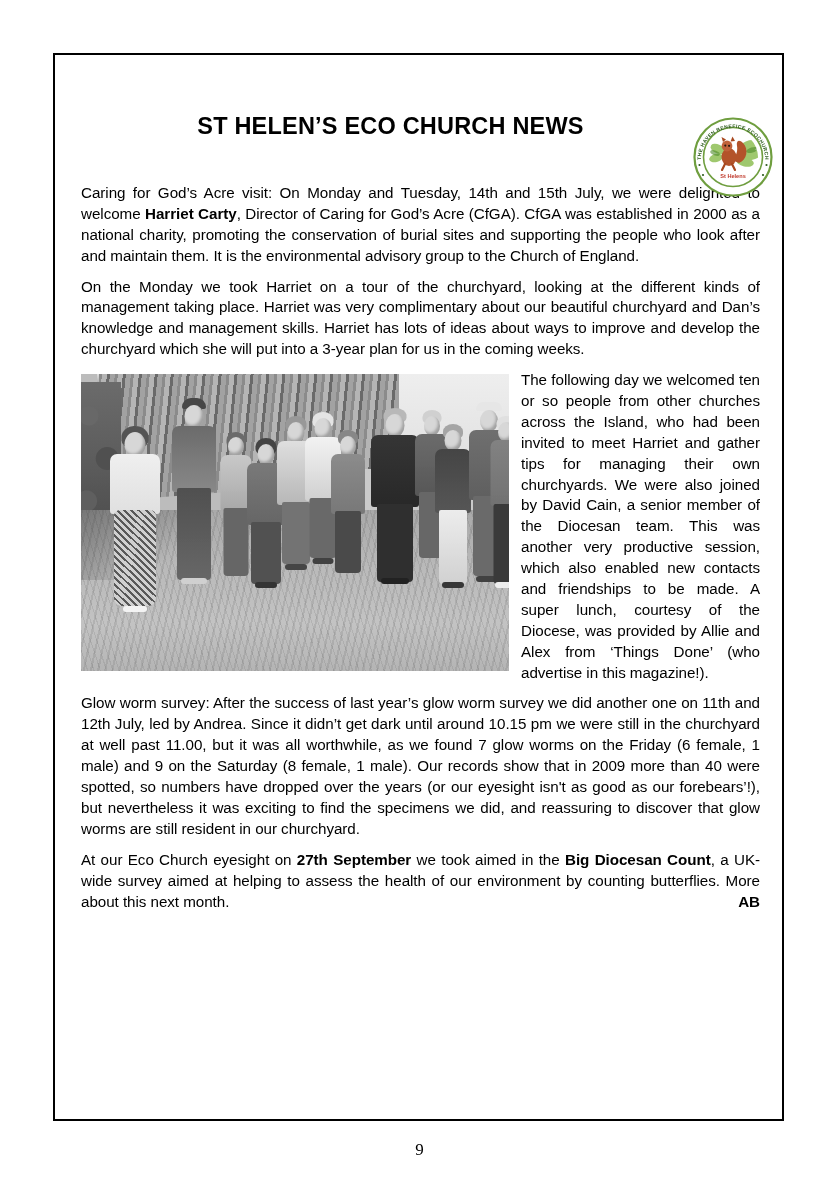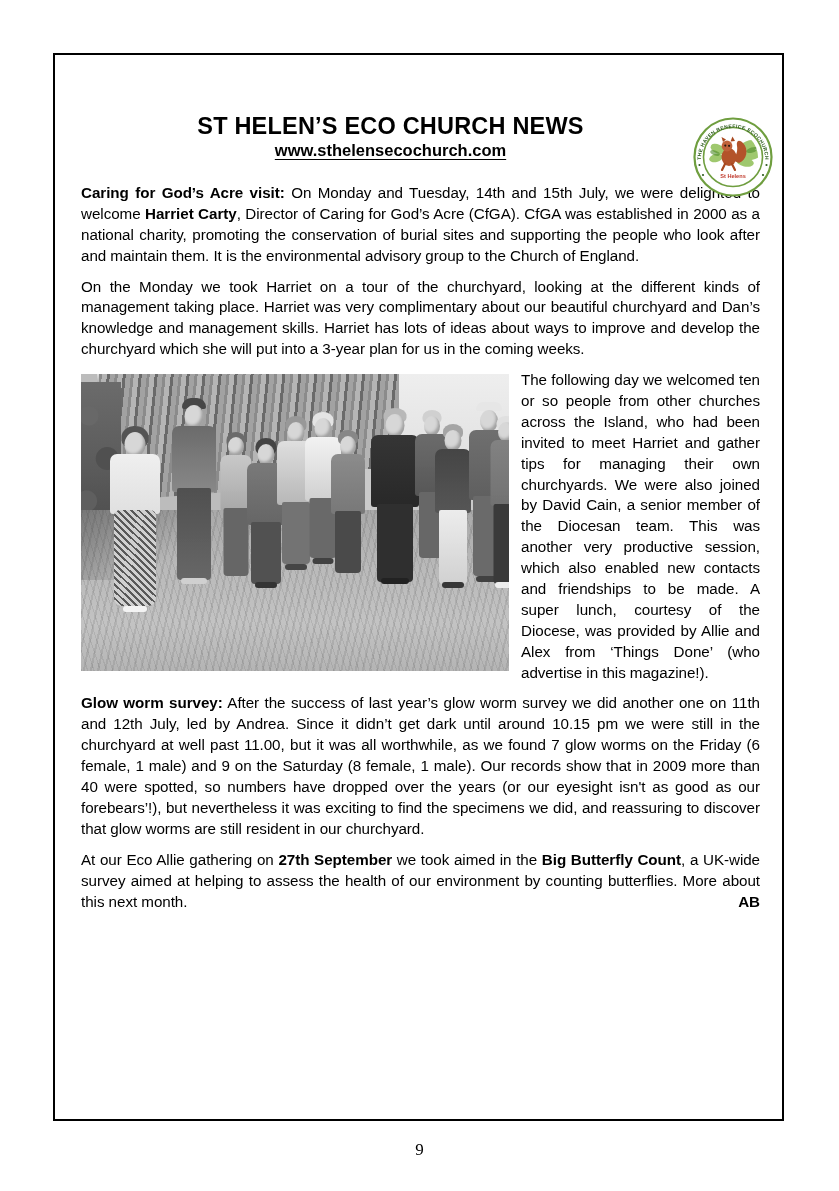--- a/index.html
+++ b/index.html
@@ -75,21 +75,21 @@
   
   .body-text {
     font-size: 15.2px;
     line-height: 1.375;
     text-align: justify;
     text-justify: inter-word;
     margin: 0 0 10px 0;
     letter-spacing: -0.05px;
   }
   .body-text.last { margin-bottom: 0; }
-  .lead { font-weight: bold; }
+  .lead { font-weight: normal; }
   b { font-weight: bold; }
 
   
   #photo-wrap {
     float: left;
     width: 428px;
     height: 297px;
     margin: 4px 12px 4px 0;
   }
   #photo {
@@ -188,21 +188,20 @@
 </style>
 </head>
 <body>
 
 <div id="page-frame">
   <div id="page-inner">
 
     <div id="masthead">
       <div id="masthead-text">
         <div id="masthead-title">ST HELEN’S ECO CHURCH NEWS</div>
-        <div id="masthead-url">www.sthelensecochurch.com</div>
       </div>
 
       <div id="logo-badge">
         <svg viewBox="0 0 82 80" aria-hidden="true">
           <defs>
             <path id="ringpath" d="M 41 72 m -32 -30 a 32 31 0 1 1 64 0" fill="none"></path>
             <clipPath id="innerclip">
                 <circle cx="41" cy="40" r="25"></circle>
               </clipPath>
           </defs>
@@ -360,18 +359,18 @@
             <div class="shoes" style="top:164px;width:22px;background:#ebe9e4;"></div>
           </div>
         </div>
       </div>
 
       <p class="body-text">The following day we welcomed ten or so people from other churches across the Island, who had been invited to meet Harriet and gather tips for managing their own churchyards. We were also joined by David Cain, a senior member of the Diocesan team. This was another very productive session, which also enabled new contacts and friendships to be made. A super lunch, courtesy of the Diocese, was provided by Allie and Alex from ‘Things Done’ (who advertise in this magazine!).</p>
     </div>
 
     <p class="body-text"><span class="lead">Glow worm survey:</span><span> After the success of last year’s glow worm survey we did another one on 11th and 12th July, led by Andrea. Since it didn’t get dark until around 10.15 pm we were still in the churchyard at well past 11.00, but it was all worthwhile, as we found 7 glow worms on the Friday (6 female, 1 male) and 9 on the Saturday (8 female, 1 male). Our records show that in 2009 more than 40 were spotted, so numbers have dropped over the years (or our eyesight isn't as good as our forebears’!), but nevertheless it was exciting to find the specimens we did, and reassuring to discover that glow worms are still resident in our churchyard.</span></p>
 
-    <p class="body-text last"><span>At our Eco Allie gathering on </span><b>27th September</b><span> we took aimed in the </span><b>Big Butterfly Count</b><span>, a UK-wide survey aimed at helping to assess the health of our environment by counting butterflies. More about this next month.</span><b style="float:right;padding-left:26px;">AB</b></p>
+    <p class="body-text last"><span>At our Eco Church eyesight on </span><b>27th September</b><span> we took aimed in the </span><b>Big Diocesan Count</b><span>, a UK-wide survey aimed at helping to assess the health of our environment by counting butterflies. More about this next month.</span><b style="float:right;padding-left:26px;">AB</b></p>
 
   </div>
 </div>
 
 <div id="page-number">9</div>
 
 </body></html>

